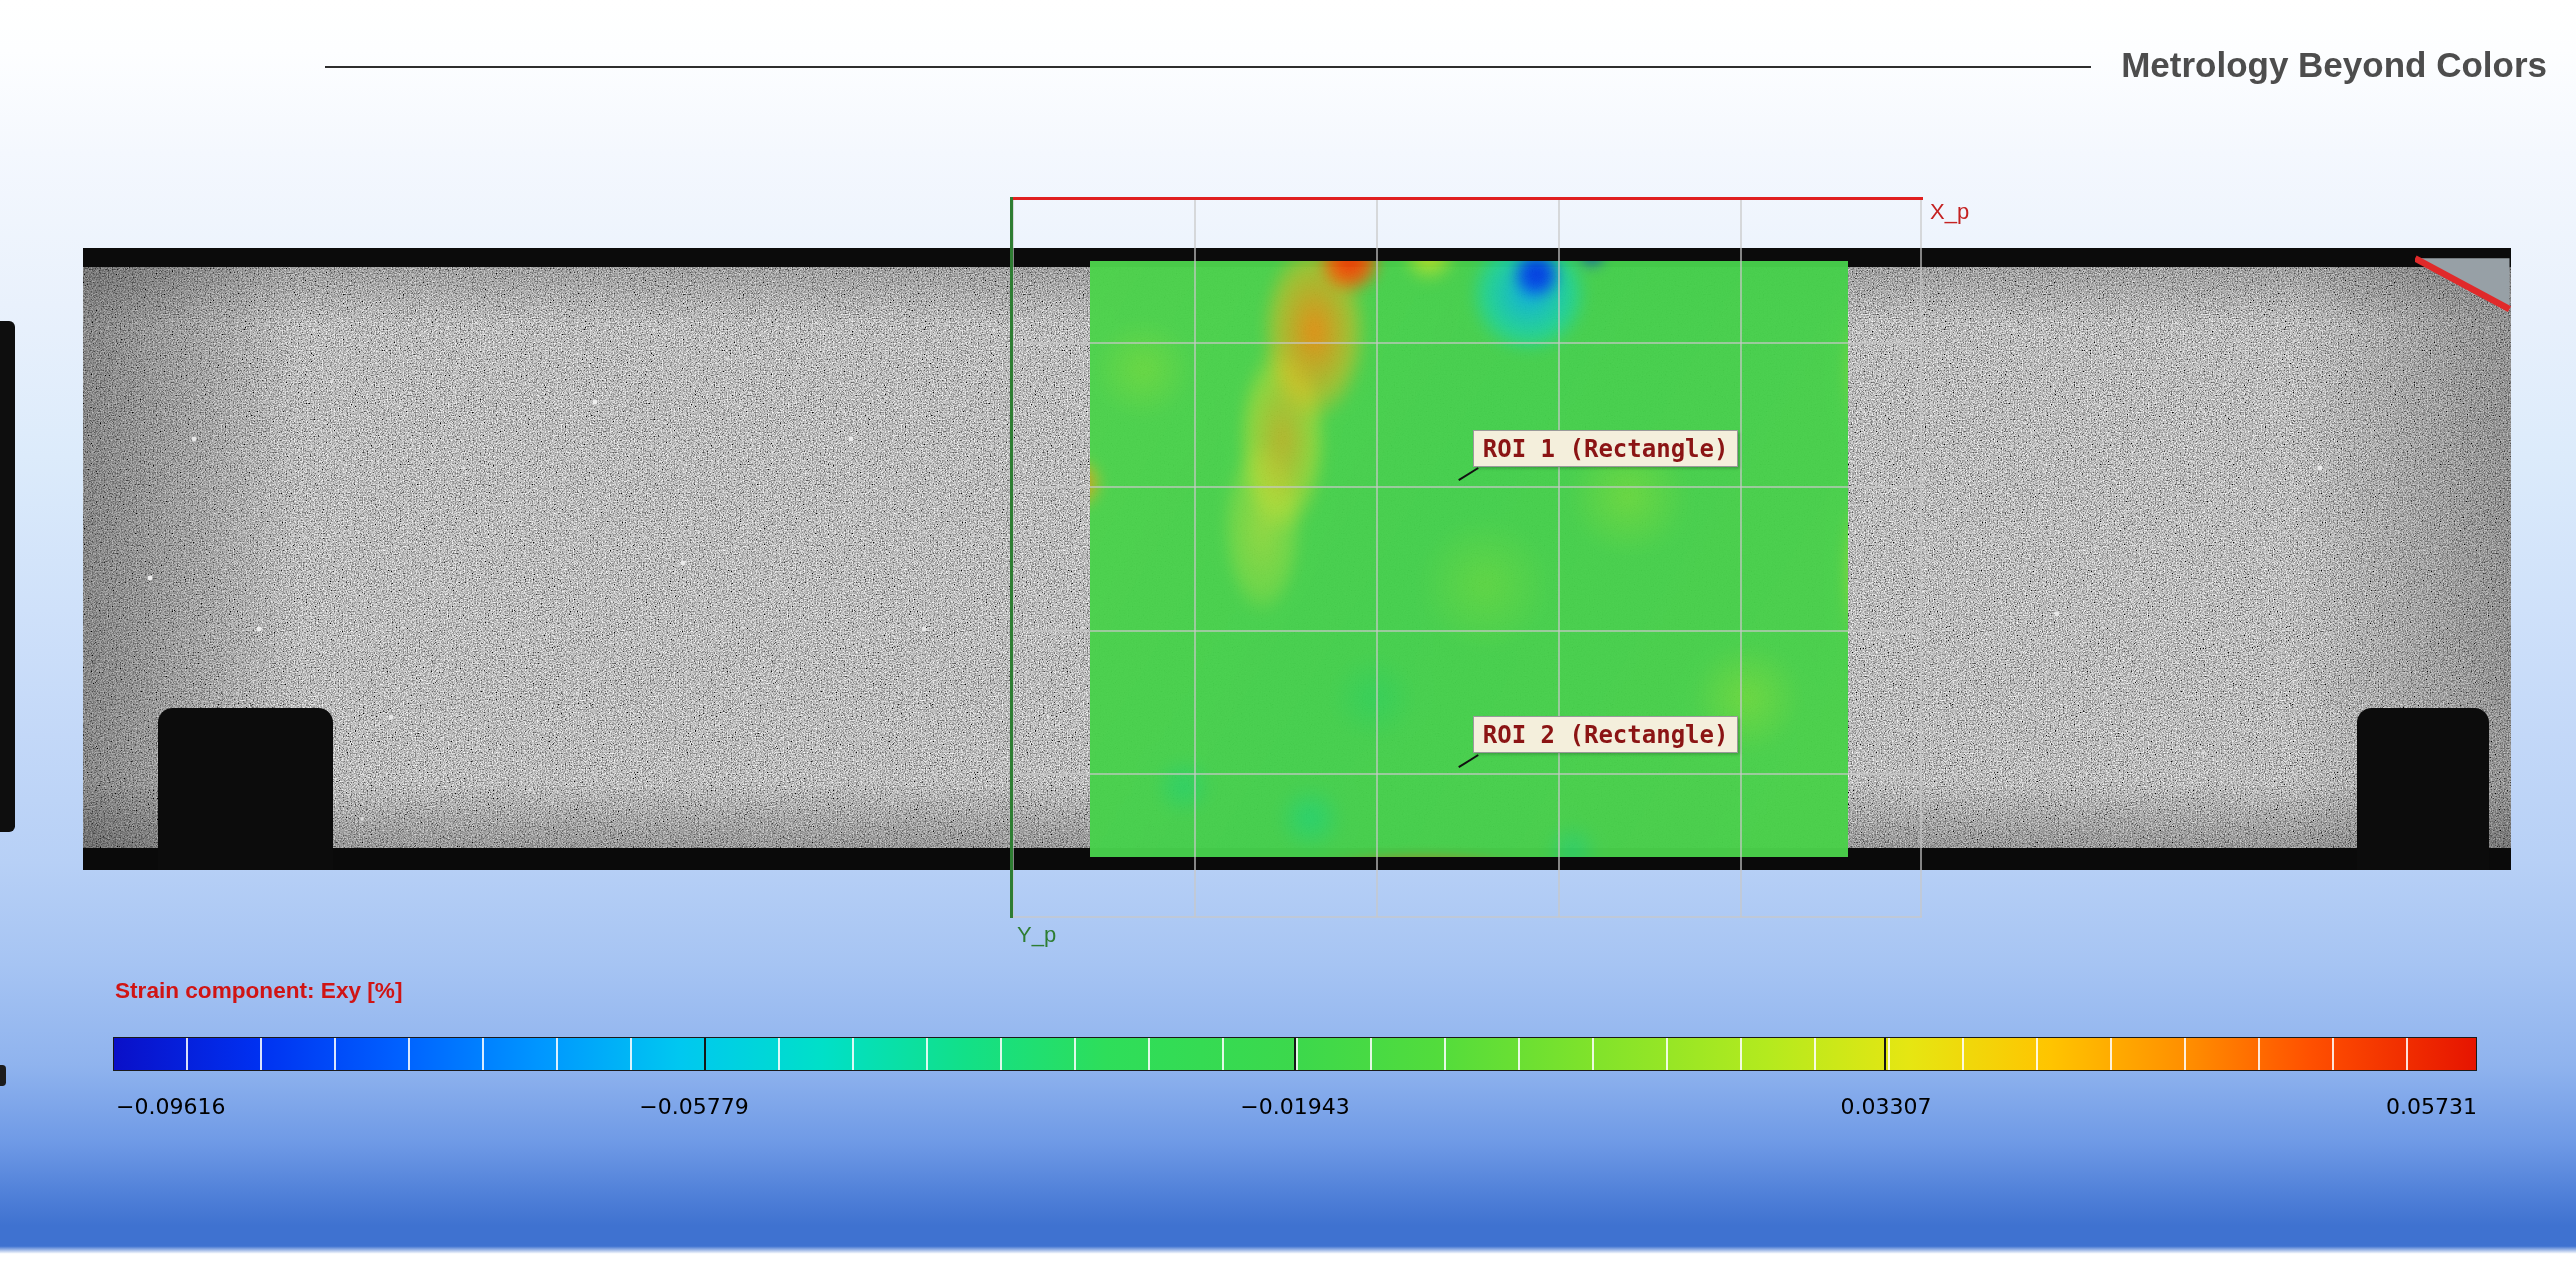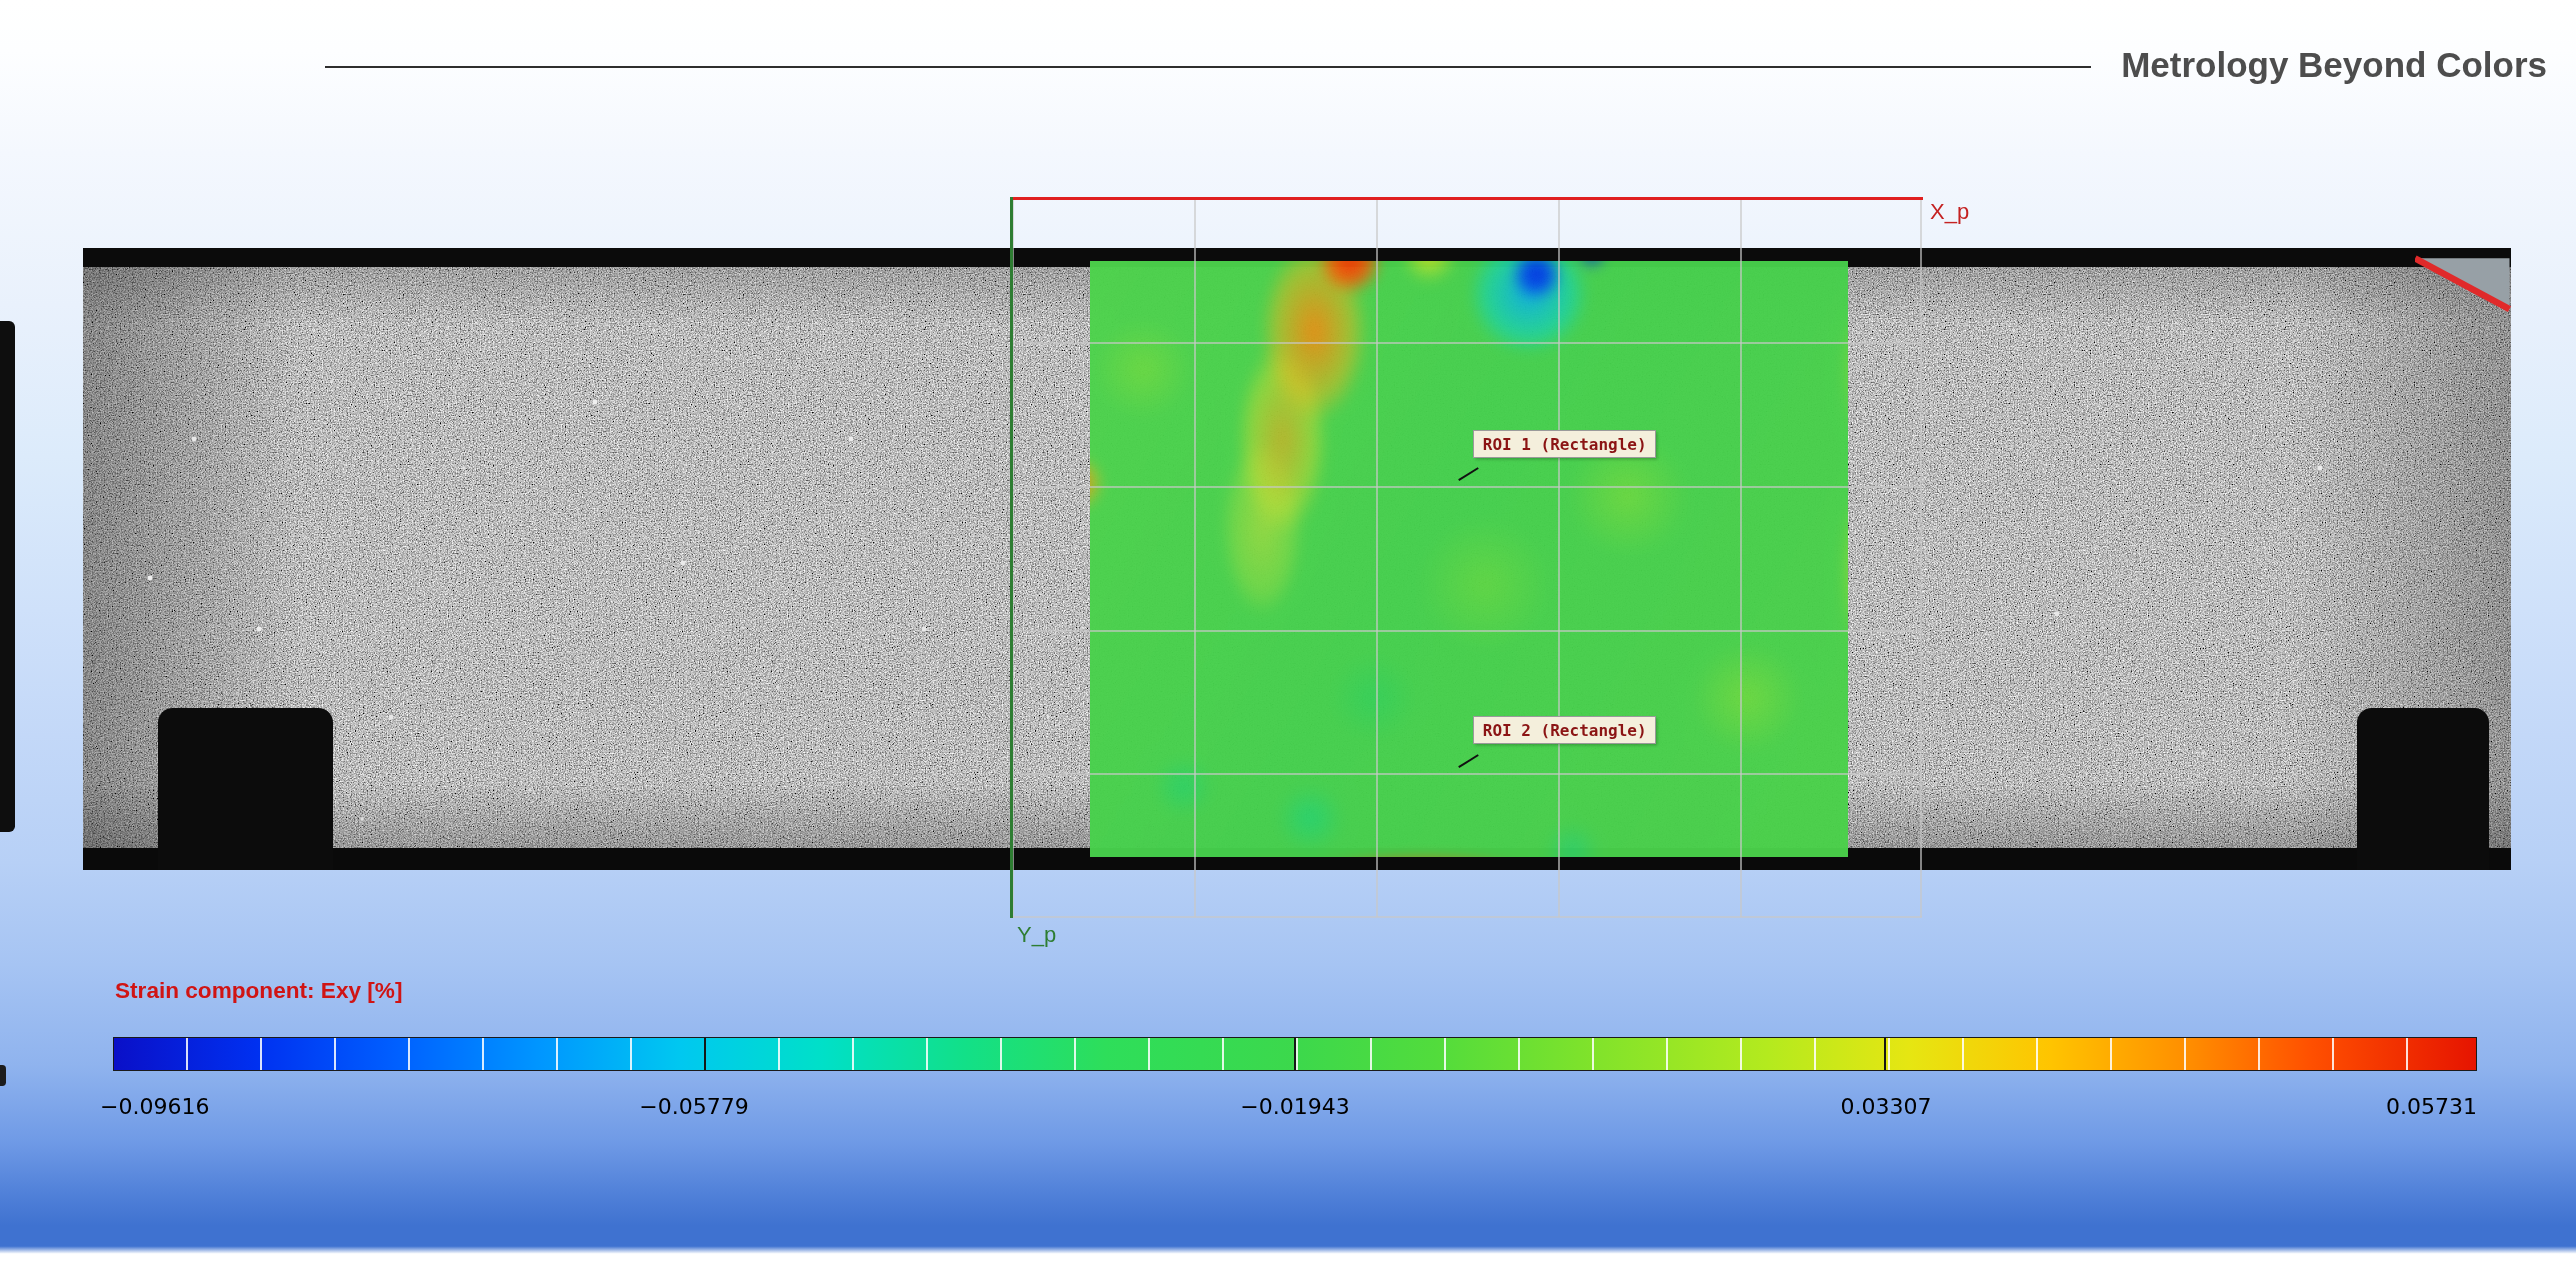--- a/index.html
+++ b/index.html
@@ -78,21 +78,21 @@
   .grid { left:1012px; top:199px; width:910px; height:718px; }
   .grid i { position:absolute; display:block; background:rgba(200,200,200,.65); }
   .gv { top:0; width:1.5px; height:100%; }
   .gh { left:0; height:1.5px; width:100%; }
   .axis-x { left:1012px; top:197px; width:911px; height:2.9px; background:#e02020; }
   .axis-y { left:1010px; top:197px; width:2.9px; height:721px; background:#2e7d32; }
   .axis-x-label { left:1930px; top:199px; font-size:22px; color:#c42222; }
   .axis-y-label { left:1017px; top:922px; font-size:22px; color:#2e7d32; }
 
   
-  .roi-box { font-family:"DejaVu Sans Mono", monospace; font-weight:bold; font-size:16px;
+  .roi-box { font-family:"DejaVu Sans Mono", monospace; font-weight:bold; font-size:24px;
     color:#8b1414; background:#f4efdc; border:1.5px solid #9a9a9a; padding:3.7px 8.8px;
     box-shadow:1.5px 2.2px 2.9px rgba(0,0,0,.25); white-space:nowrap; }
   .roi-1 { left:1473px; top:430px; }
   .roi-2 { left:1473px; top:716px; }
   .roi-leader { width:23.4px; height:2.2px; background:#111; transform:rotate(-32deg); }
   .leader-1 { left:1457px; top:473px; }
   .leader-2 { left:1457px; top:760px; }
 
   
   .legend-title { left:115px; top:978px; font-size:22.6px; font-weight:bold; color:#d01414; }
@@ -101,21 +101,21 @@
       repeating-linear-gradient(90deg, rgba(255,255,255,0) 0px, rgba(255,255,255,0) 72px,
         rgba(255,255,255,.85) 72px, rgba(255,255,255,.85) 74px),
       linear-gradient(90deg,
         #0a10c8 0%, #0030f0 6%, #0060ff 12%, #0096ff 18%, #00c8f0 24%,
         #00e0c8 30%, #12e088 36%, #2ede5a 42%, #3cd84c 50%, #52dc3c 56%,
         #7ce22c 62%, #b4ea1e 70%, #e6e612 76%, #ffc400 82%, #ff8c00 88%,
         #ff5000 93%, #e61400 100%);
   }
   .cb-tick { position:absolute; top:0; width:2.2px; height:100%; background:#161616; }
   .cb-labels span { position:absolute; top:1094px; font-family:"DejaVu Sans", sans-serif; font-size:22px; color:#000; white-space:nowrap; }
-  .cbl-0 { left:100px;text-align:right; }
+  .cbl-0 { left:116px;text-align:right; }
   .cbl-1 { left:694px; transform:translateX(-50%); }
   .cbl-2 { left:1295px; transform:translateX(-50%); }
   .cbl-3 { left:1886px; transform:translateX(-50%); }
   .cbl-4 { left:2477px; transform:translateX(-100%); }
   .clipped-glyph { left:0; top:1065px; width:5.8px; height:20.5px; background:#1c1c1c; border-radius:0 3.7px 3.7px 0; }
 </style>
 </head>
 <body>
 
 <div class="page">

